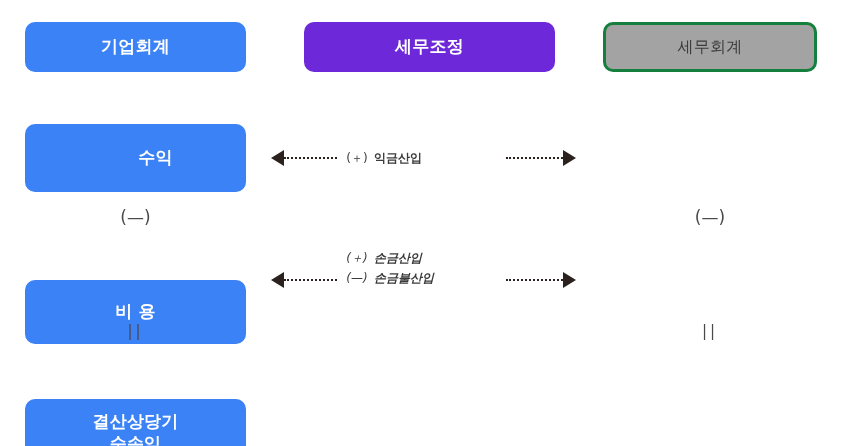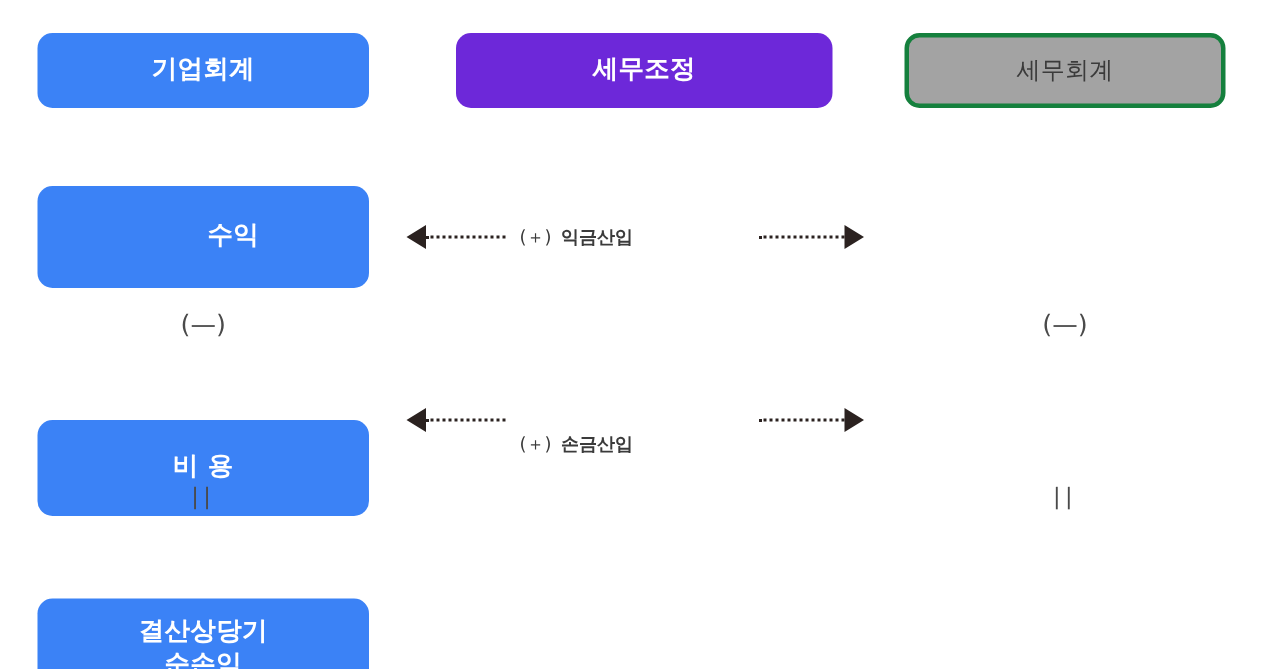--- a/index.html
+++ b/index.html
@@ -89,21 +89,21 @@
     display: flex;
     flex-direction: column;
     justify-content: center;
     align-items: flex-start;
     color: #3b3b3b;
     font-size: 12px;
     font-weight: bold;
     line-height: 1.65;
   }
   .adjust-row-one { top: 130px; height: 58px; }
-  .adjust-row-two { top: 268px; height: 58px; }
+  .adjust-row-two { top: 240px; height: 58px; font-style: italic; }
   .adjust-line { white-space: nowrap; }
   .sign {
     display: inline-block;
     min-width: 34px;
     text-align: center;
     font-weight: normal;
   }
 
   
   .arrow {
@@ -191,20 +191,23 @@
   </div>
   <div class="arrow arrow-right arrow-r2">
     <span class="shaft"></span>
     <span class="head"></span>
   </div>
 
   <div class="adjust-block adjust-row-two">
     <div class="adjust-line">
       <span class="sign">(＋)</span><span>손금산입</span>
     </div>
+    <div class="adjust-line">
+      <span class="sign">(—)</span><span>손금불산입</span>
+    </div>
   </div>
 
   <div class="operator op-eq-left">
     <span>||</span>
   </div>
   <div class="operator op-eq-right">
     <span>||</span>
   </div>
 
   <div class="node fill-blue col-left row-four">

